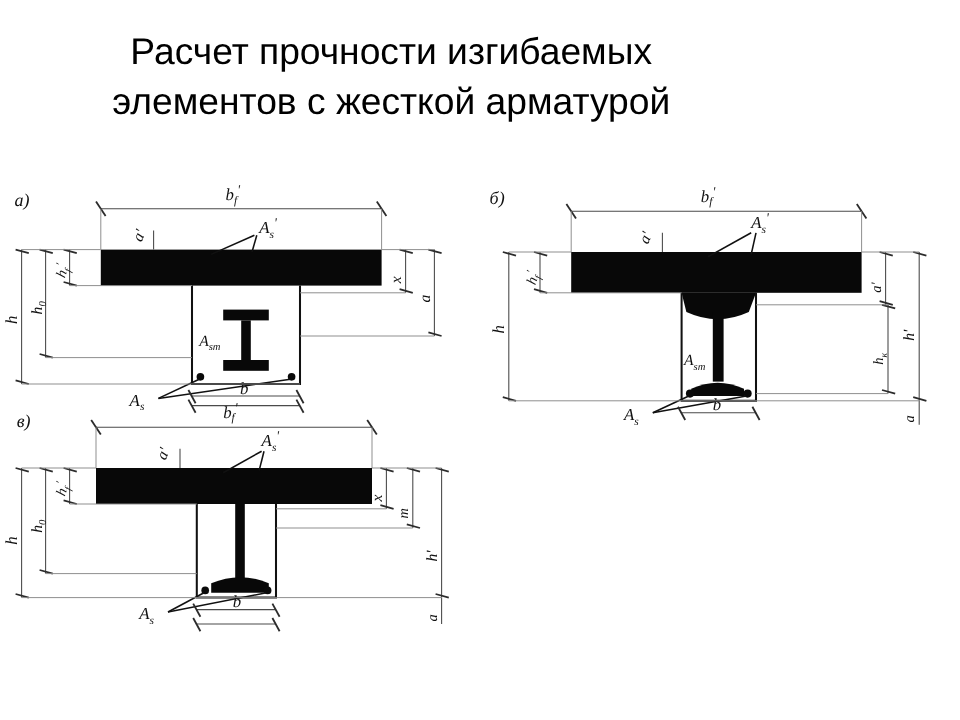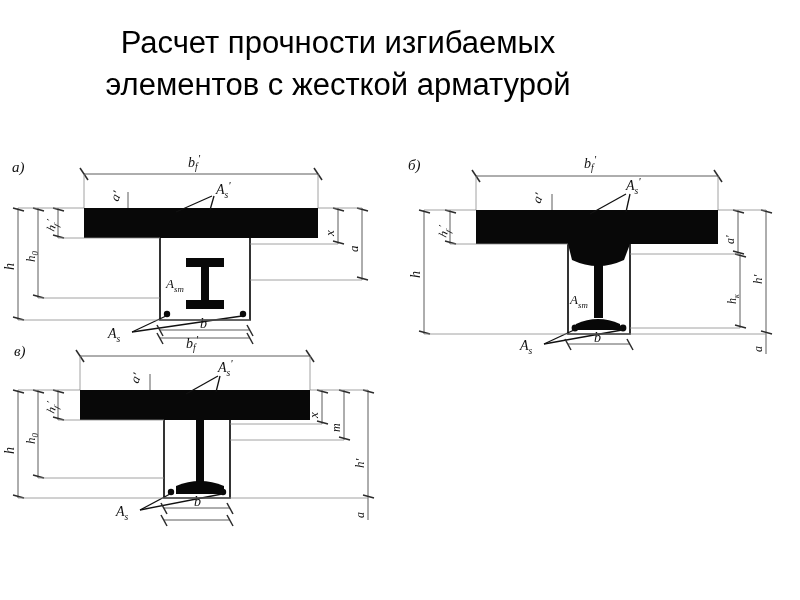--- a/index.html
+++ b/index.html
@@ -12,21 +12,21 @@
     height: 600px;
     overflow: hidden;
     font-family: "Liberation Sans", sans-serif;
     color: #000000;
     position: relative;
   }
 
   
   #slide-title {
     position: absolute;
-    left: 16px;
+    left: 4px;
     top: 22px;
     width: 644px;
     text-align: center;
     font-size: 31px;
     line-height: 42px;
     font-weight: 400;
     letter-spacing: 0px;
     color: #000000;
     white-space: pre-line;
   }

